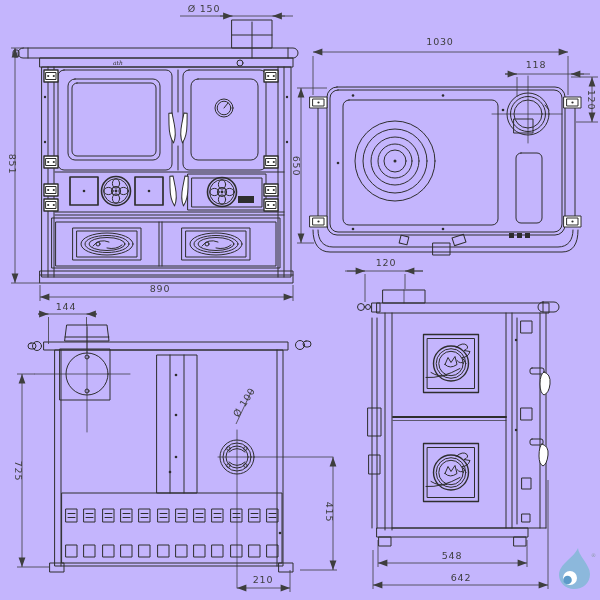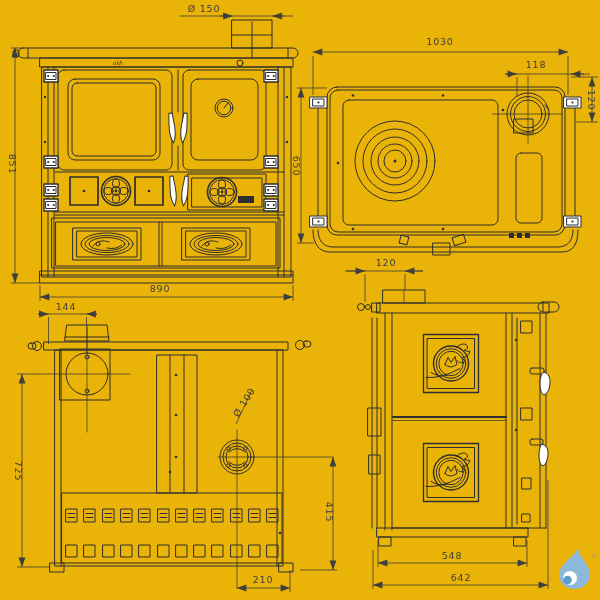--- a/index.html
+++ b/index.html
@@ -1,16 +1,16 @@
 <!DOCTYPE html>
 <html><head>
 <meta charset="utf-8">
 <style>
   html,body{margin:0;padding:0;background:#fff;}
-  .stage{position:relative;width:600px;height:600px;background:#eab308;overflow:hidden;
+  .stage{position:relative;width:600px;height:600px;background:#c4b5fd;overflow:hidden;
          font-family:"DejaVu Sans",sans-serif;}
   svg{display:block;}
   .ln{stroke:#2e2e2e;fill:none;stroke-width:1;stroke-linecap:round;stroke-linejoin:round;}
   .thin{stroke-width:.7;}
   .dimg{stroke:#3e3e3e;fill:none;stroke-width:.8;}
   .dt{fill:#2e2e2e;stroke:none;}
   text.dim{font:9.5px "DejaVu Sans",sans-serif;fill:#3e3e3e;stroke:none;letter-spacing:.8px;}
   text.brand{font:italic 6px "DejaVu Serif",serif;fill:#2e2e2e;stroke:none;}
   text.reg{font:5px "DejaVu Sans",sans-serif;fill:#8a9aa6;stroke:none;}
 </style>

